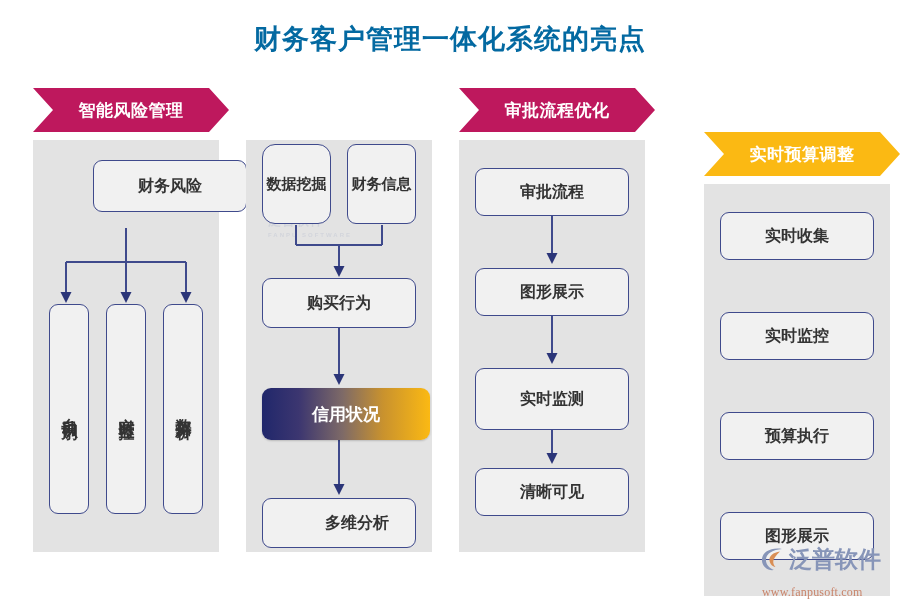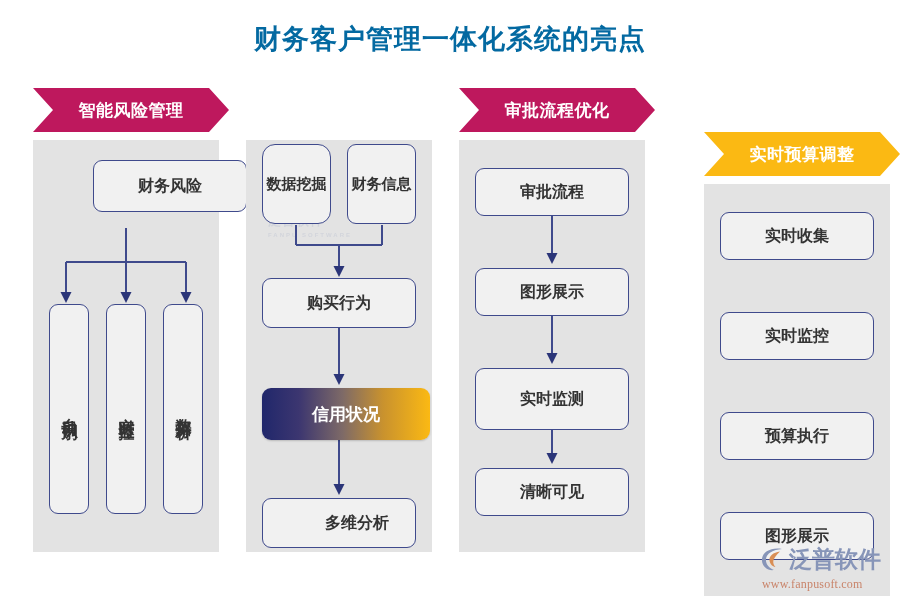--- a/index.html
+++ b/index.html
@@ -165,21 +165,21 @@
     font-weight: bold;
     color: #8795B8;
     letter-spacing: 0px;
     line-height: 26px;
   }
   .logo-url {
     font-family: "Liberation Serif", "DejaVu Serif", serif;
     font-size: 12px;
     color: #C9846A;
     letter-spacing: 0.2px;
-    margin-top: 3px;
+    margin-top: 11px;
     padding-left: 2px;
   }
 </style>
 </head>
 <body>
 
 <div class="page-title">财务客户管理一体化系统的亮点</div>
 
 <div class="board">
 

